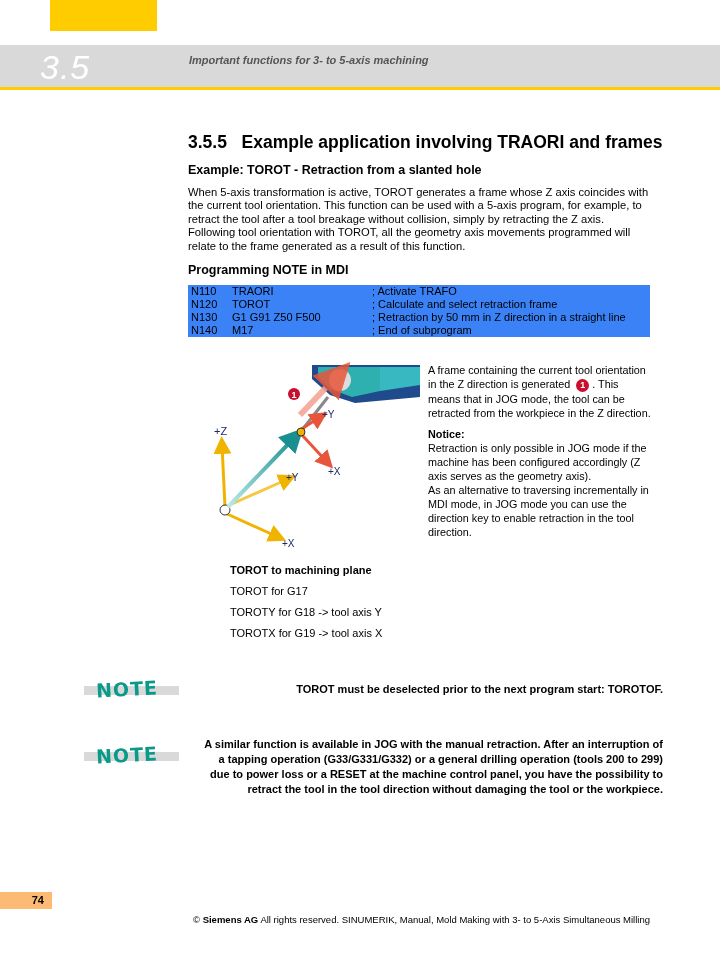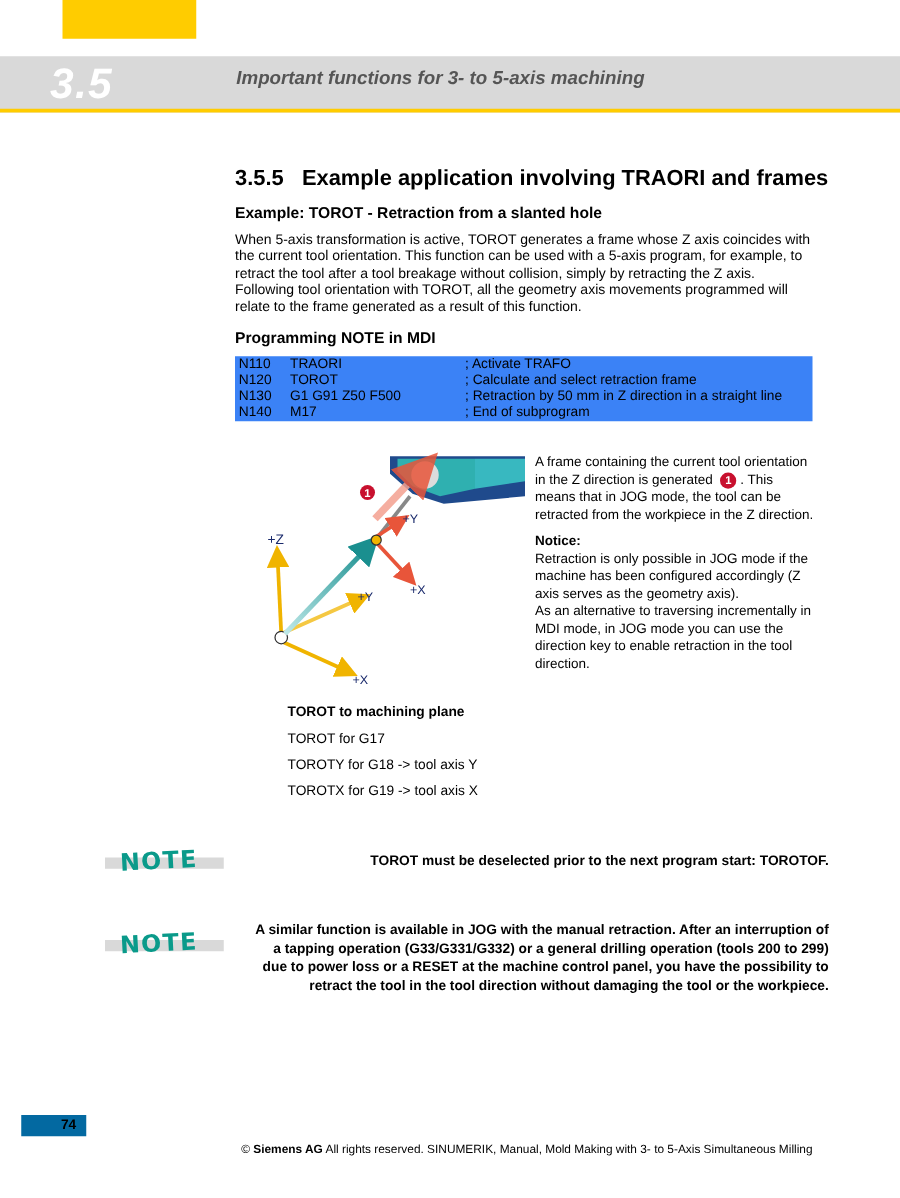--- a/index.html
+++ b/index.html
@@ -1,40 +1,40 @@
 <!DOCTYPE html>
 <html><head>
 <meta charset="utf-8">
 <style>
   html, body { margin: 0; padding: 0; background: #ffffff; }
   body { width: 720px; height: 958px; position: relative; overflow: hidden; font-family: "Liberation Sans", sans-serif; color: #000; }
   .top-tab { position: absolute; left: 50px; top: 0; width: 107px; height: 31px; background: #ffcc00; }
   .header-band { position: absolute; left: 0; top: 45px; width: 720px; height: 42px; background: #d9d9d9; border-bottom: 3px solid #ffcc00; }
-  .header-num { position: absolute; left: 40px; top: 3px; font-size: 34px; font-weight: bold; font-style: italic; color: #ffffff; letter-spacing: 1px; }
-  .header-title { position: absolute; left: 189px; top: 9px; font-size: 15px; font-style: italic; font-weight: bold; color: #555; }
+  .header-num { position: absolute; left: 40px; top: 3px; font-size: 34px; font-weight: normal; font-style: italic; color: #ffffff; letter-spacing: 1px; }
+  .header-title { position: absolute; left: 189px; top: 9px; font-size: 11px; font-style: italic; font-weight: bold; color: #555; }
   .section-title { position: absolute; left: 188px; top: 132px; font-size: 17.5px; font-weight: bold; }
   .sub1 { position: absolute; left: 188px; top: 163px; font-size: 12.5px; font-weight: bold; }
   .para1 { position: absolute; left: 188px; top: 186px; width: 465px; font-size: 11.2px; line-height: 13.4px; }
   .sub2 { position: absolute; left: 188px; top: 263px; font-size: 12.5px; font-weight: bold; }
   .code-table { position: absolute; left: 188px; top: 285px; width: 462px; background: #3b82f6; border-collapse: collapse; font-size: 11px; padding-left: 32px; }
   .code-table td { padding: 0 0 0 3px; height: 13px; line-height: 13px; }
   .code-table td.c1 { width: 38px; }
   .code-table td.c2 { width: 137px; }
   .figure { position: absolute; left: 180px; top: 355px; width: 240px; height: 210px; }
   .side-text { position: absolute; left: 428px; top: 363px; width: 225px; font-size: 10.8px; line-height: 14px; }
   .side-text p { margin: 0 0 7px 0; }
   .badge { display: inline-block; width: 13px; height: 13px; border-radius: 50%; background: #c8102e; color: #fff; font-size: 9px; font-weight: bold; text-align: center; line-height: 13px; vertical-align: middle; margin: 0 3px; }
   .plane-list { position: absolute; left: 188px; top: 563px; font-size: 11px; margin-left: 42px; }
   .plane-list div { height: 21px; line-height: 14px; }
   .plane-list .bold { font-weight: bold; }
   .note-block { position: absolute; left: 84px; width: 95px; height: 22px; }
   .note-bar { position: absolute; left: 0; top: 8px; width: 95px; height: 9px; background: #d9d9d9; }
   .note-word { position: absolute; left: 12px; top: 0; font-size: 19px; font-weight: bold; color: #0a9a8a; letter-spacing: 1px; transform: rotate(-3deg); font-family: "DejaVu Sans", sans-serif; }
   .note-text { position: absolute; left: 198px; width: 465px; font-size: 11px; font-weight: bold; line-height: 15px; text-align: right; }
-  .page-num-box { position: absolute; left: 17px; top: 892px; width: 52px; height: 17px; background: #0369a1; }
+  .page-num-box { position: absolute; left: 0; top: 892px; width: 52px; height: 17px; background: #fdba74; }
   .page-num { position: absolute; right: 8px; top: 2px; font-size: 11px; font-weight: bold; }
   .footer { position: absolute; left: 193px; top: 914px; font-size: 9.5px; }
   .footer b { font-weight: bold; }
 </style>
 </head>
 <body>
 
 <div class="top-tab"></div>
 
 <div class="header-band">

